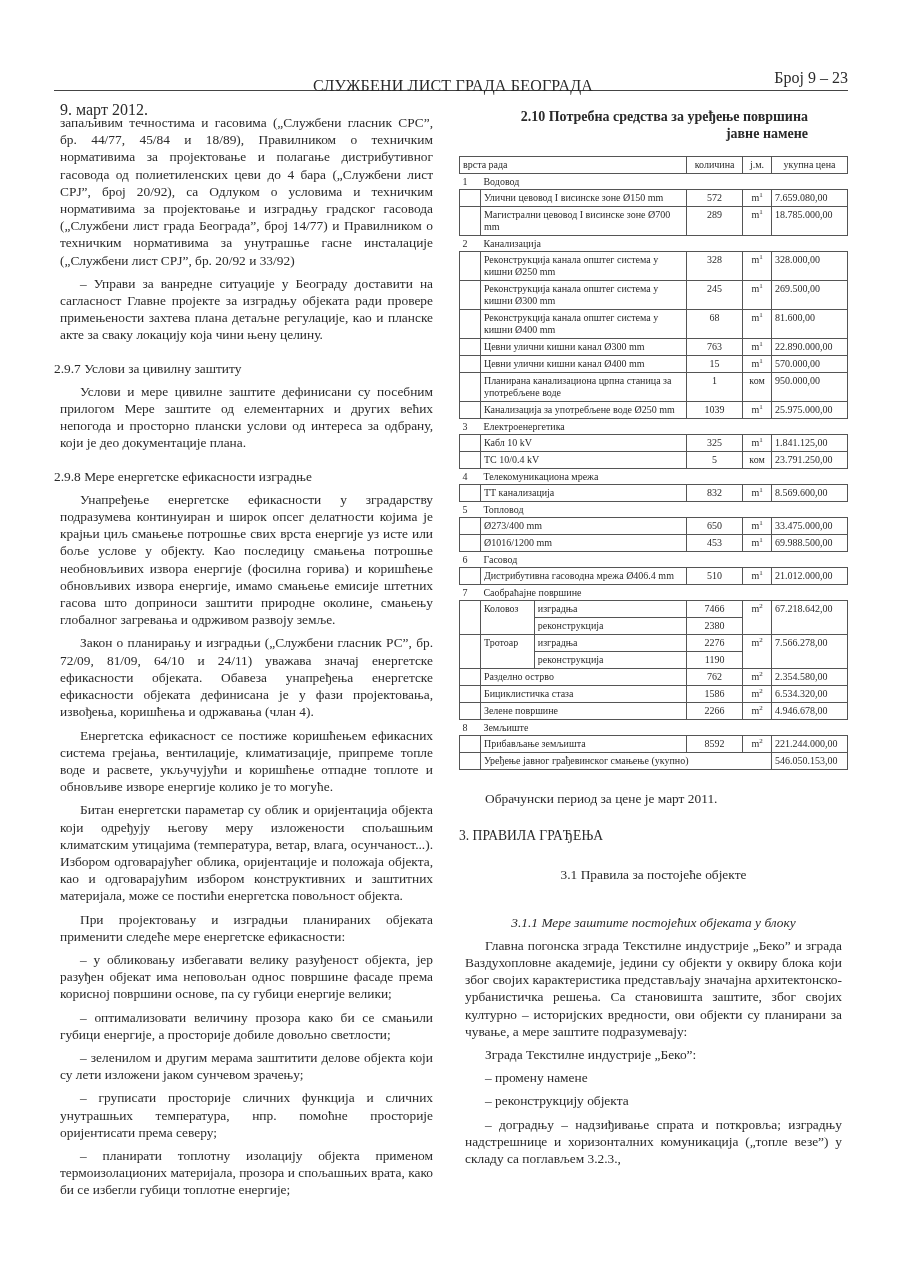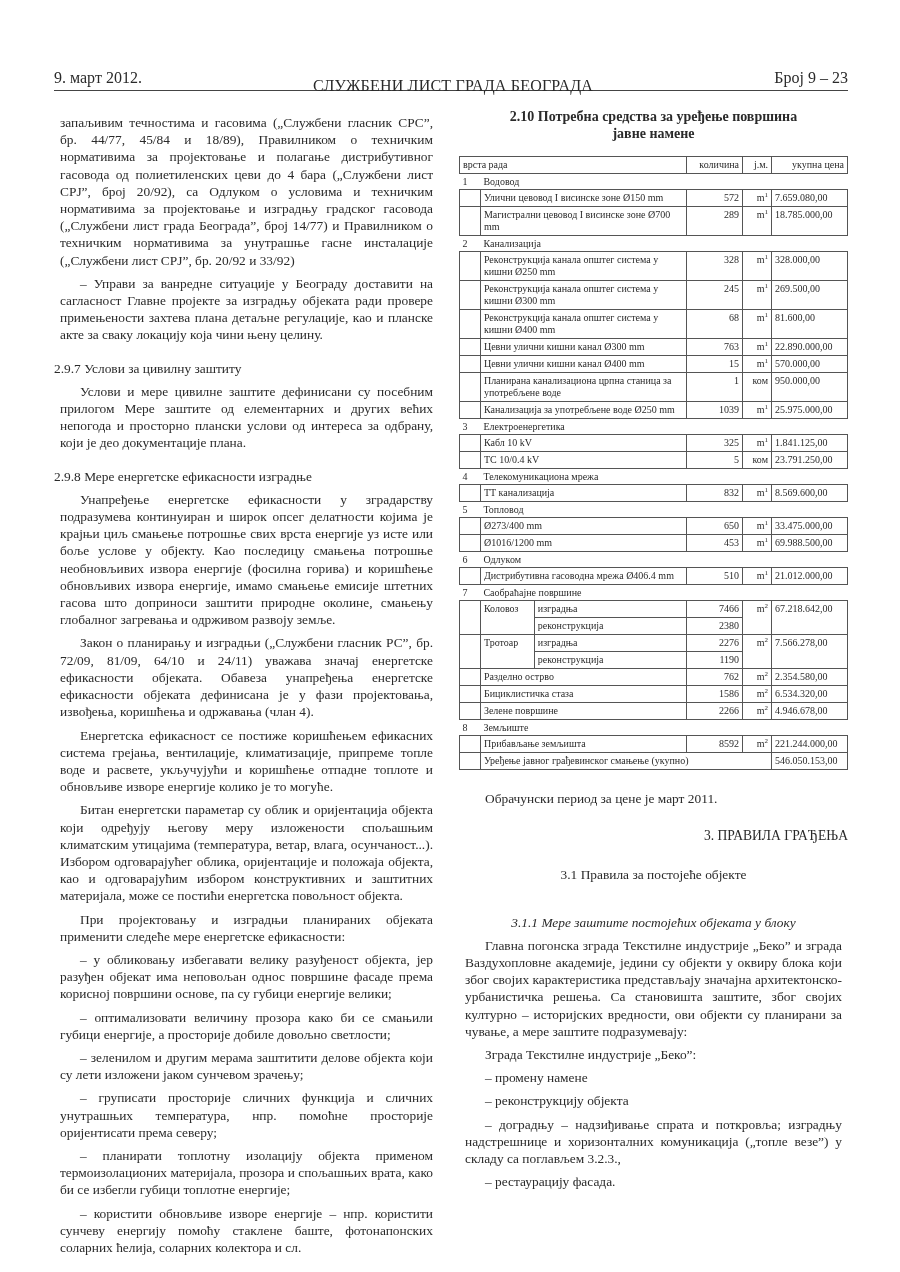--- a/index.html
+++ b/index.html
@@ -1,40 +1,40 @@
 <!DOCTYPE html>
 <html><head>
 <meta charset="utf-8">
 <style>
   html, body { margin:0; padding:0; background:#ffffff; }
   body { width:900px; height:1272px; position:relative; overflow:hidden;
          font-family:"DejaVu Serif","Liberation Serif",serif; color:#2a2a2a; }
   .hdr { position:absolute; left:54px; top:68px; width:794px; height:22px;
          border-bottom:1.6px solid #444; font-family:"Liberation Serif",serif; font-size:16px; }
   .hdr span { position:absolute; top:1px; }
-  .hdr .l { left:0; }
+  .hdr .l { left:6px;margin-top:32px; }
   .hdr .c { left:4px; right:0; text-align:center; letter-spacing:0.2px;margin-top:8px; }
   .hdr .r { right:0; }
 
   .col { position:absolute; font-family:"Liberation Serif",serif; font-size:13.4px; line-height:17.2px; }
   .left { left:54px; top:108px; width:385px; }
   .right { left:459px; top:108px; width:389px; }
   p { margin:6px; text-align:justify; }
   p.ind { text-indent:20px; }
   .sub { text-align:left; margin:8px 0 3px; }
-  .h2 { text-align:center; font-weight:bold; font-size:14px; line-height:17px; margin:0 0 14px; }
-  .h3 { text-align:right; font-size:13.6px; margin:20px 0 22px; }
+  .h2 { text-align:right; font-weight:bold; font-size:14px; line-height:17px; margin:0 0 14px; }
+  .h3 { text-align:left; font-size:13.6px; margin:20px 0 22px; }
   .h31 { text-align:center; font-weight:normal; margin:0 0 30px; }
   .h311 { text-align:center; font-style:italic; margin:0 0 2px; }
 
   table.cost { border-collapse:collapse; width:389px; font-size:10px; line-height:12px; }
   table.cost td { border:1px solid #555; padding:2px 3px; vertical-align:top; }
   table.cost tr.grp td { border:none; padding:2px 3px 1px 3px; }
   table.cost tr.head td { border:1px solid #555; }
-  .num { text-align:right; }
+  .num { text-align:center; }
   .rt { text-align:left; }
   sup { font-size:7px; line-height:0; }
 </style>
 </head>
 <body>
 
 <div class="hdr">
   <span class="l">9. март 2012.</span>
   <span class="c">СЛУЖБЕНИ ЛИСТ ГРАДА БЕОГРАДА</span>
   <span class="r">Број 9 – 23</span>
@@ -49,21 +49,20 @@
   <p class="ind">Унапређење енергетске ефикасности у зградарству подразумева континуиран и широк опсег делатности којима је крајњи циљ смањење потрошње свих врста енергије уз исте или боље услове у објекту. Као последицу смањења потрошње необновљивих извора енергије (фосилна горива) и коришћење обновљивих извора енергије, имамо смањење емисије штетних гасова што доприноси заштити природне околине, смањењу глобалног загревања и одрживом развоју земље.</p>
   <p class="ind">Закон о планирању и изградњи („Службени гласник РС”, бр. 72/09, 81/09, 64/10 и 24/11) уважава значај енергетске ефикасности објеката. Обавеза унапређења енергетске ефикасности објеката дефинисана је у фази пројектовања, извођења, коришћења и одржавања (члан 4).</p>
   <p class="ind">Енергетска ефикасност се постиже коришћењем ефикасних система грејања, вентилације, климатизације, припреме топле воде и расвете, укључујући и коришћење отпадне топлоте и обновљиве изворе енергије колико је то могуће.</p>
   <p class="ind">Битан енергетски параметар су облик и оријентација објекта који одређују његову меру изложености спољашњим климатским утицајима (температура, ветар, влага, осунчаност...). Избором одговарајућег облика, оријентације и положаја објекта, као и одговарајућим избором конструктивних и заштитних материјала, може се постићи енергетска повољност објекта.</p>
   <p class="ind">При пројектовању и изградњи планираних објеката применити следеће мере енергетске ефикасности:</p>
   <p class="ind">– у обликовању избегавати велику разуђеност објекта, јер разуђен објекат има неповољан однос површине фасаде према корисној површини основе, па су губици енергије велики;</p>
   <p class="ind">– оптимализовати величину прозора како би се смањили губици енергије, а просторије добиле довољно светлости;</p>
   <p class="ind">– зеленилом и другим мерама заштитити делове објекта који су лети изложени јаком сунчевом зрачењу;</p>
   <p class="ind">– груписати просторије сличних функција и сличних унутрашњих температура, нпр. помоћне просторије оријентисати према северу;</p>
   <p class="ind">– планирати топлотну изолацију објекта применом термоизолационих материјала, прозора и спољашњих врата, како би се избегли губици топлотне енергије;</p>
-  <p class="ind">– користити обновљиве изворе енергије – нпр. користити сунчеву енергију помоћу стаклене баште, фотонапонских соларних ћелија, соларних колектора и сл.</p>
 </div>
 
 <div class="col right">
   <div class="h2" style="padding:0 40px">2.10 Потребна средства за уређење површина јавне намене</div>
 
   <table class="cost">
     <colgroup>
         <col style="width:21px">
         <col style="width:54px">
         <col style="width:153px">
@@ -197,21 +196,21 @@
     <tr>
           <td></td>
           <td colspan="2">Ø1016/1200 mm</td>
           <td class="num">453</td>
           <td class="num"><span>m</span><sup>1</sup></td>
           <td class="rt">69.988.500,00</td>
         </tr>
 
     <tr class="grp">
           <td>6</td>
-          <td colspan="5">Одлуком</td>
+          <td colspan="5">Гасовод</td>
         </tr>
     <tr>
           <td></td>
           <td colspan="2">Дистрибутивна гасоводна мрежа Ø406.4 mm</td>
           <td class="num">510</td>
           <td class="num"><span>m</span><sup>1</sup></td>
           <td class="rt">21.012.000,00</td>
         </tr>
 
     <tr class="grp">
@@ -285,14 +284,13 @@
 
   <p class="ind" style="margin-top:20px">Обрачунски период за цене је март 2011.</p>
   <div class="h3">3. ПРАВИЛА ГРАЂЕЊА</div>
   <div class="h31">3.1 Правила за постојеће објекте</div>
   <div class="h311">3.1.1 Мере заштите постојећих објеката у блоку</div>
   <p class="ind">Главна погонска зграда Текстилне индустрије „Беко” и зграда Ваздухопловне академије, једини су објекти у оквиру блока који због својих карактеристика представљају значајна архитектонско-урбанистичка решења. Са становишта заштите, због својих културно – историјских вредности, ови објекти су планирани за чување, а мере заштите подразумевају:</p>
   <p class="ind">Зграда Текстилне индустрије „Беко”:</p>
   <p class="ind">– промену намене</p>
   <p class="ind">– реконструкцију објекта</p>
   <p class="ind">– доградњу – надзиђивање спрата и поткровља; изградњу надстрешнице и хоризонталних комуникација („топле везе”) у складу са поглављем 3.2.3.,</p>
-  <p class="ind">– рестаурацију фасада.</p>
 </div>
 
 </body></html>

